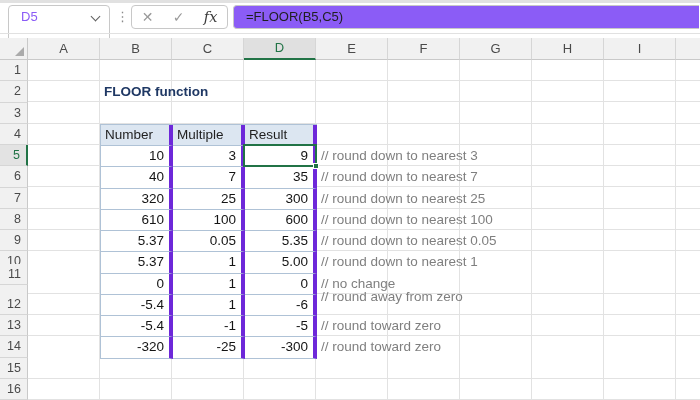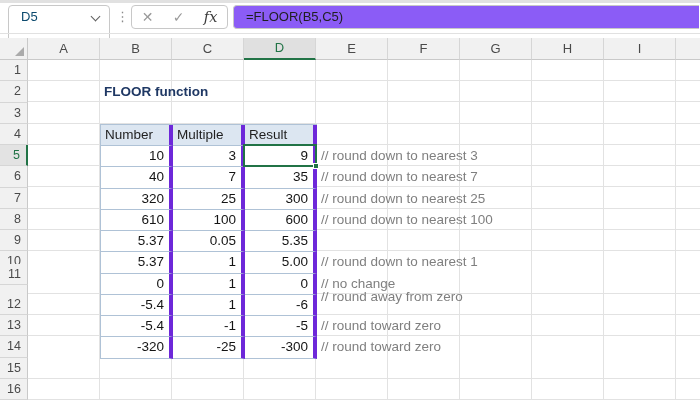--- a/index.html
+++ b/index.html
@@ -9,21 +9,21 @@
 
   
   .ribbon-edge { position:absolute; left:0; top:0; width:700px; height:3px;
                  background:#E1E1E1; }
 
   
   .fbar { position:absolute; left:0; top:3px; width:700px; height:30px; background:#fff; }
   .fbar-divider { position:absolute; left:0; top:33px; width:700px; height:1px; background:#E1E1E1; }
   .namebox { position:absolute; left:8px; top:2px; width:102px; height:40px;
              border:1px solid #C8C8C8; border-radius:4px; background:#fff;
-             font-size:13px; color:#0c4a6e; line-height:22px; padding-left:12px; }
+             font-size:13px; color:#8b5cf6; line-height:22px; padding-left:12px; }
   .namebox .chev { position:absolute; right:10px; top:7px; width:7px; height:7px;
                    border-right:1.6px solid #5f5f5f; border-bottom:1.6px solid #5f5f5f;
                    transform:rotate(45deg); }
   .dots { position:absolute; left:116px; top:2px; height:24px; line-height:24px;
           color:#8a8a8a; font-size:13px; }
   .fxgroup { position:absolute; left:131px; top:2px; width:97px; height:24px;
              border:1px solid #C8C8C8; border-radius:4px; background:#fff;
              display:flex; align-items:center; justify-content:space-around; }
   .fxgroup .x { color:#9a9a9a; font-size:14px; }
   .fxgroup .ck { color:#9a9a9a; font-size:14px; }
@@ -197,19 +197,20 @@
   </div>
 
   <div class="selbox">
     <div class="handle"></div>
   </div>
 
   <div class="cmt" style="top:145px">// round down to nearest 3</div>
   <div class="cmt" style="top:166.25px">// round down to nearest 7</div>
   <div class="cmt" style="top:187.5px">// round down to nearest 25</div>
   <div class="cmt" style="top:208.75px">// round down to nearest 100</div>
+  <div class="cmt" style="top:230px">// round down to nearest 0.05</div>
   <div class="cmt" style="top:251.25px">// round down to nearest 1</div>
   <div class="cmt" style="top:272.5px">// no change</div>
   <div class="cmt" style="top:286px">// round away from zero</div>
   <div class="cmt" style="top:315px">// round toward zero</div>
   <div class="cmt" style="top:336.25px">// round toward zero</div>
 
 </div>
 
 </body></html>

